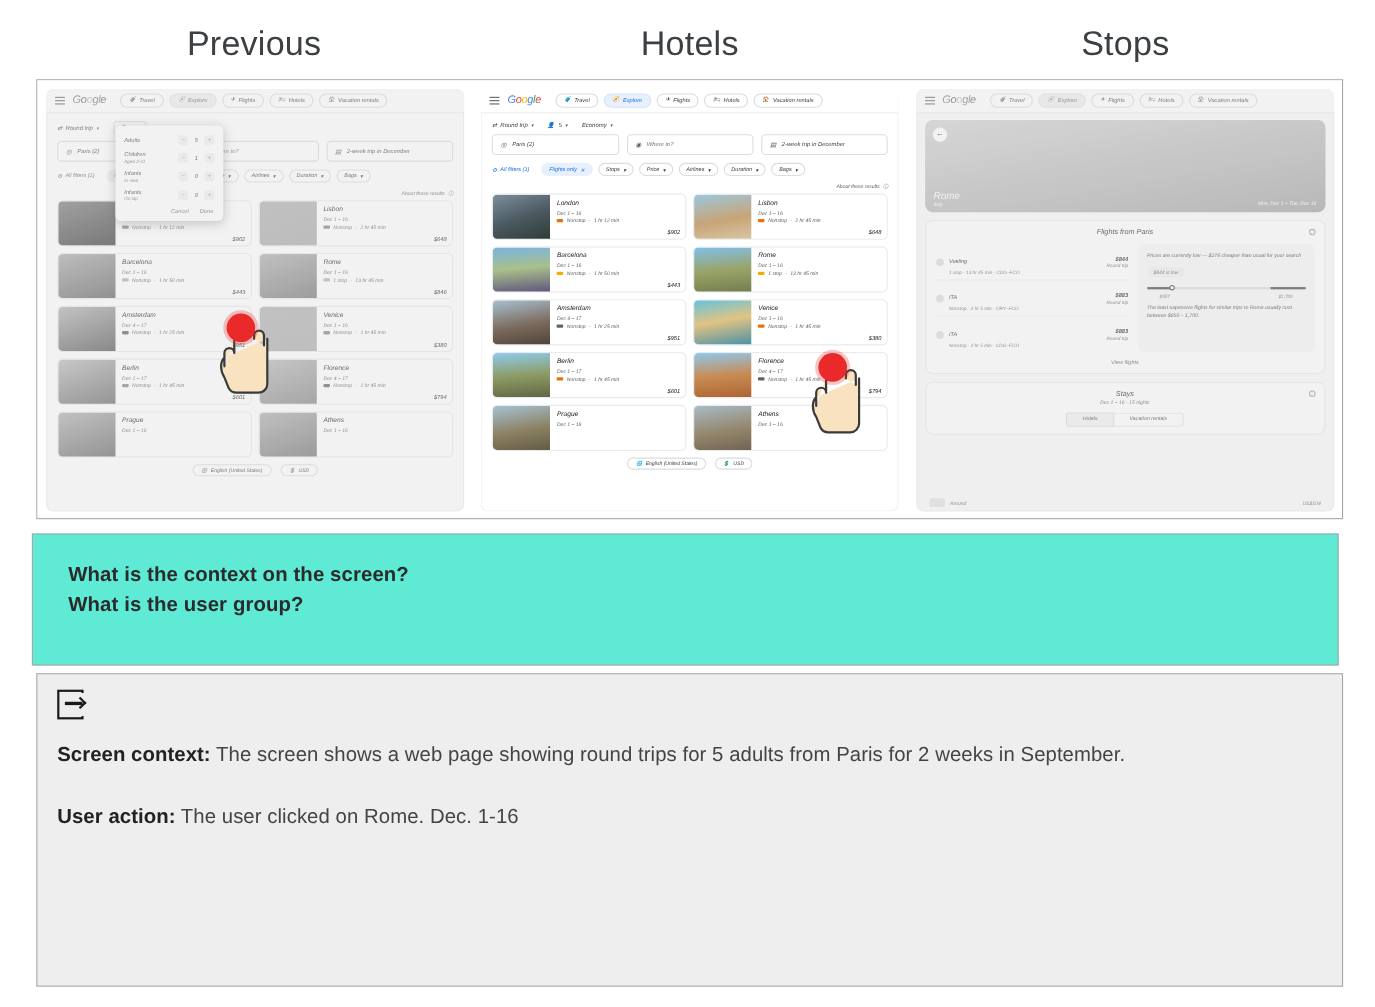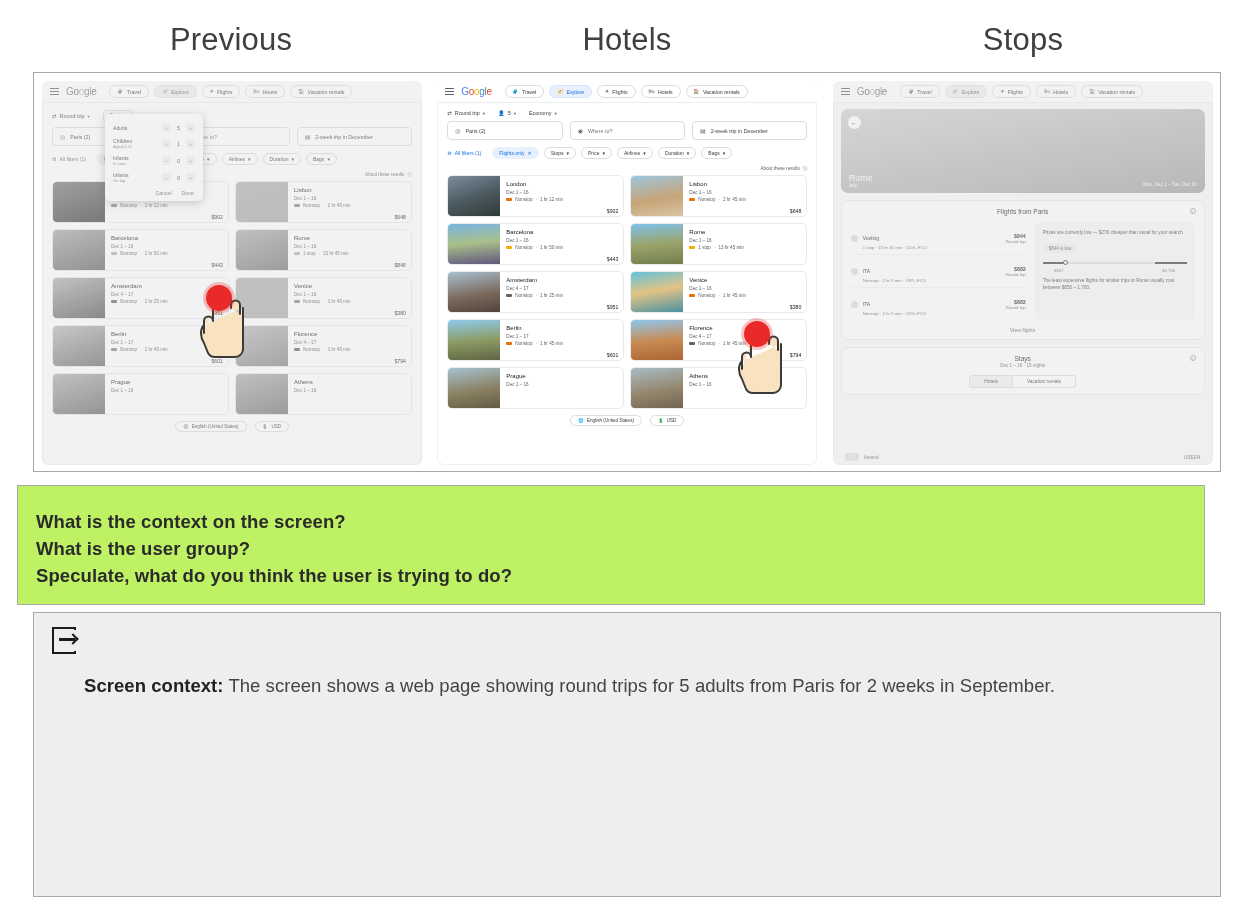--- a/index.html
+++ b/index.html
@@ -26,21 +26,21 @@
   .sh-curr { width: 396px; }
   .sh-next { width: 396px; }
 
   
   .filmstrip {
     position: absolute; left: 33px; top: 72px; width: 1188px; height: 400px;
     border: 1.5px solid #a8a8a8; background: #ffffff;
     display: flex; overflow: hidden;
   }
   .panel { position: relative; width: 396px; height: 397px; overflow: hidden; background:#fff; }
-  .panel-inner { position:absolute; inset:0; }
+  .panel-inner { position:absolute; inset:0;font-style:italic; }
   .panel.faded .panel-inner { filter: grayscale(1) contrast(.55) brightness(1.22); opacity: .92; }
 
   
   .gw { position: absolute; left: 8px; top: 8px; width: 380px; height: 384px;
         background: #fff; border-radius: 7px; overflow: hidden; box-shadow: 0 0 0 1px #f1f1f1 inset; }
 
   
   .g-top { height: 22px; display: flex; align-items: center; padding: 0 8px; gap: 7px;
            border-bottom: 1px solid #eceff1; background:#fff; }
   .hamburger { width: 9px; height: 7px; position: relative; flex: 0 0 auto; }
@@ -166,39 +166,39 @@
   .stay-tabs div:first-child { border-radius:3px 0 0 3px; background:#f1f3f4; }
   .stay-tabs div:last-child { border-radius:0 3px 3px 0; border-left:none; }
   .next-foot { position:absolute; left:0; right:0; bottom:0; height:16px; display:flex;
                align-items:center; justify-content:space-between; padding:0 12px; }
   .nf-left { display:flex; align-items:center; gap:5px; }
   .nf-pic { width:14px; height:8px; background:#dfe1e5; border-radius:2px; }
   .nf-txt { font-size:4.6px; color:#5f6368; }
 
   
   .qbox {
-    position:absolute; left:17px; top:485px; width:1188px; height:120px;
-    border:1.5px solid #a8a8a8; background:#bef264; padding:22px 18px 0 18px;
+    position:absolute; left:29px; top:485px; width:1188px; height:120px;
+    border:1.5px solid #a8a8a8; background:#5eead4; padding:22px 18px 0 32px;
   }
   .qline { font-size:18.5px; font-weight:700; color:#2b2b2b; line-height:27px; letter-spacing:.1px; }
 
   
   .abox {
     position:absolute; left:33px; top:612px; width:1188px; height:285px;
     border:1.5px solid #a8a8a8; background:#eeeeee; padding:14px 18px 0 18px;
   }
   .out-icon { width:25px; height:28px; position:relative; margin-bottom:16px; }
   .out-icon .bx { position:absolute; left:0; top:0; width:24px; height:27px;
                   border:2.6px solid #1b1b1b; }
   .out-icon .cut { position:absolute; right:-1px; top:3px; width:14px; height:21px; background:#eeeeee; }
   .out-icon .arrow { position:absolute; left:7px; top:11px; width:16px; height:2.6px; background:#1b1b1b; }
   .out-icon .head { position:absolute; left:17px; top:7.5px; width:8px; height:8px;
                     border-top:2.6px solid #1b1b1b; border-right:2.6px solid #1b1b1b; transform:rotate(45deg); }
   .apara { font-size:18.5px; color:#444; line-height:30px; margin:0 0 26px; letter-spacing:.05px; }
-  .apara b { color:#222; font-weight:700;margin-left:32px; }
+  .apara b { color:#222; font-weight:700; }
 </style>
 </head>
 <body>
 
 <div class="page">
 
   <div class="stage-headers">
     <div class="stage-header sh-prev">Previous</div>
     <div class="stage-header sh-curr">Hotels</div>
     <div class="stage-header sh-next">Stops</div>
@@ -751,28 +751,30 @@
             <span class="nf-txt">US$104</span>
           </div>
         </div>
       </div>
     </div>
   </div>
 
   <div class="qbox">
     <div class="qline">What is the context on the screen?</div>
     <div class="qline">What is the user group?</div>
-    <div class="qline">Speculate, what do you think the user is trying to do?</div>
   </div>
 
   <div class="abox">
     <div class="out-icon">
       <span class="bx"></span>
         <span class="cut"></span>
         <span class="arrow"></span>
         <span class="head"></span>
     </div>
     <p class="apara">
       <b>Screen context:</b><span> The screen shows a web page showing round trips for 5 adults from Paris for 2 weeks in September.</span>
     </p>
+    <p class="apara">
+      <b>User action:</b><span> The user clicked on Rome. Dec. 1-16</span>
+    </p>
   </div>
 
 </div>
 
 </body></html>

